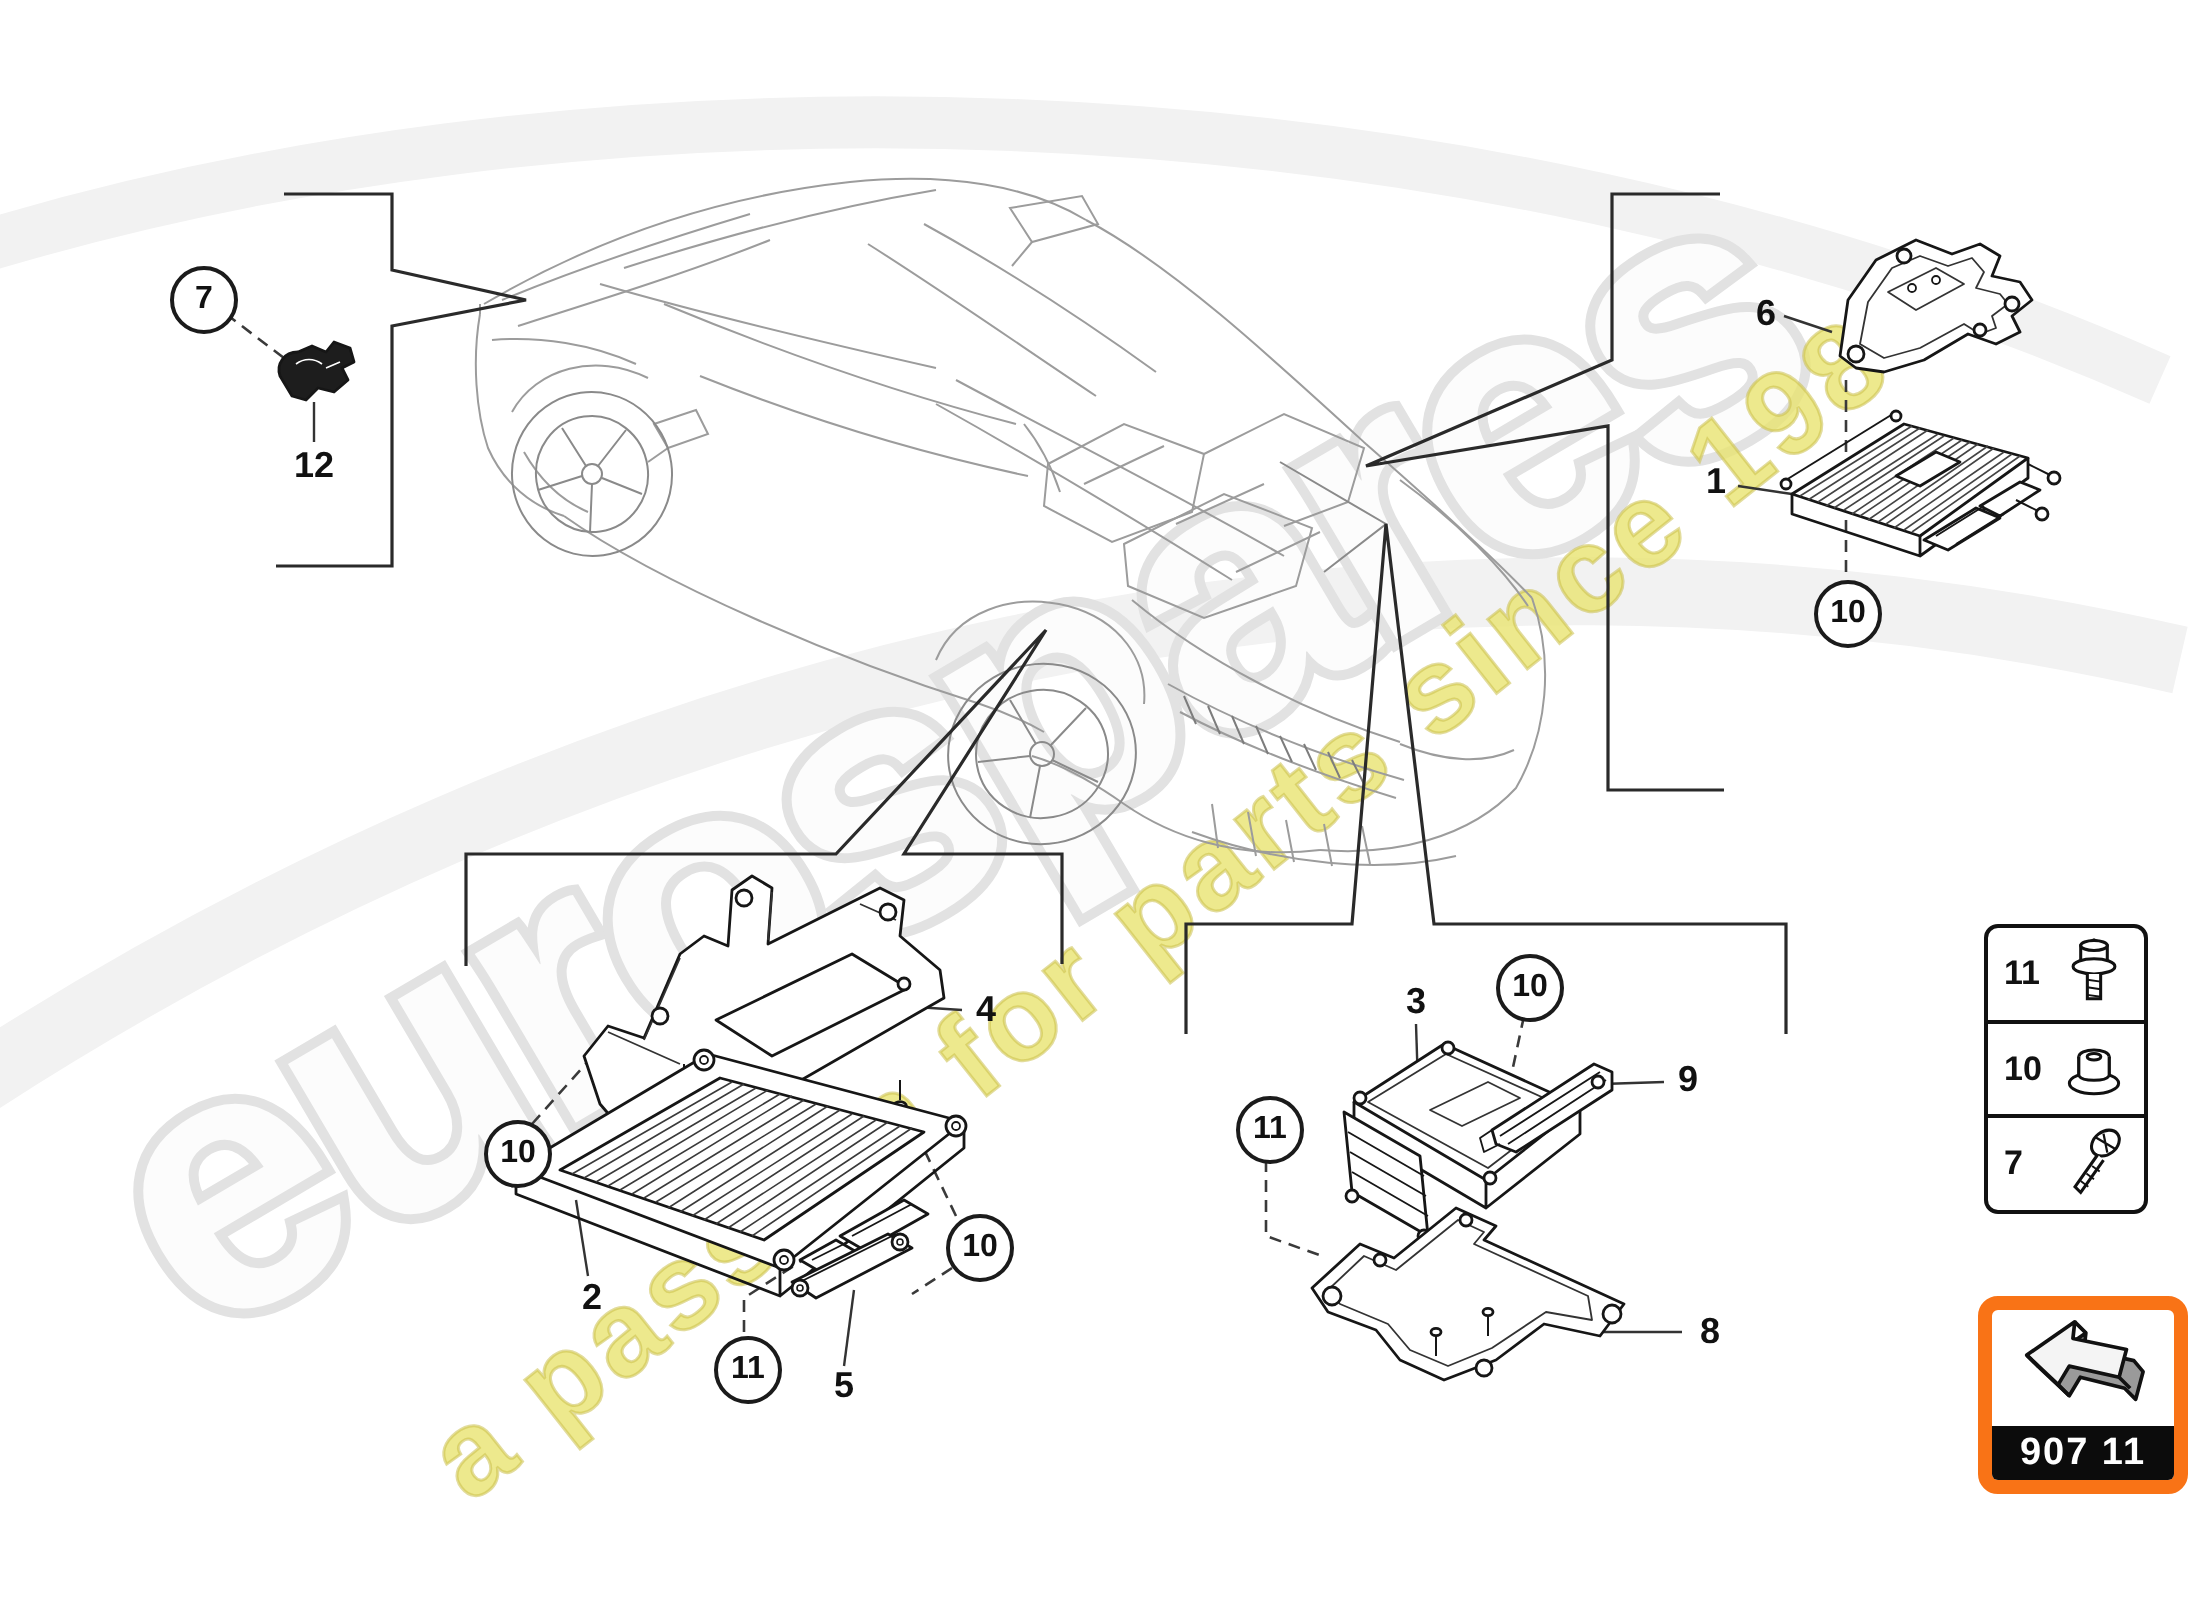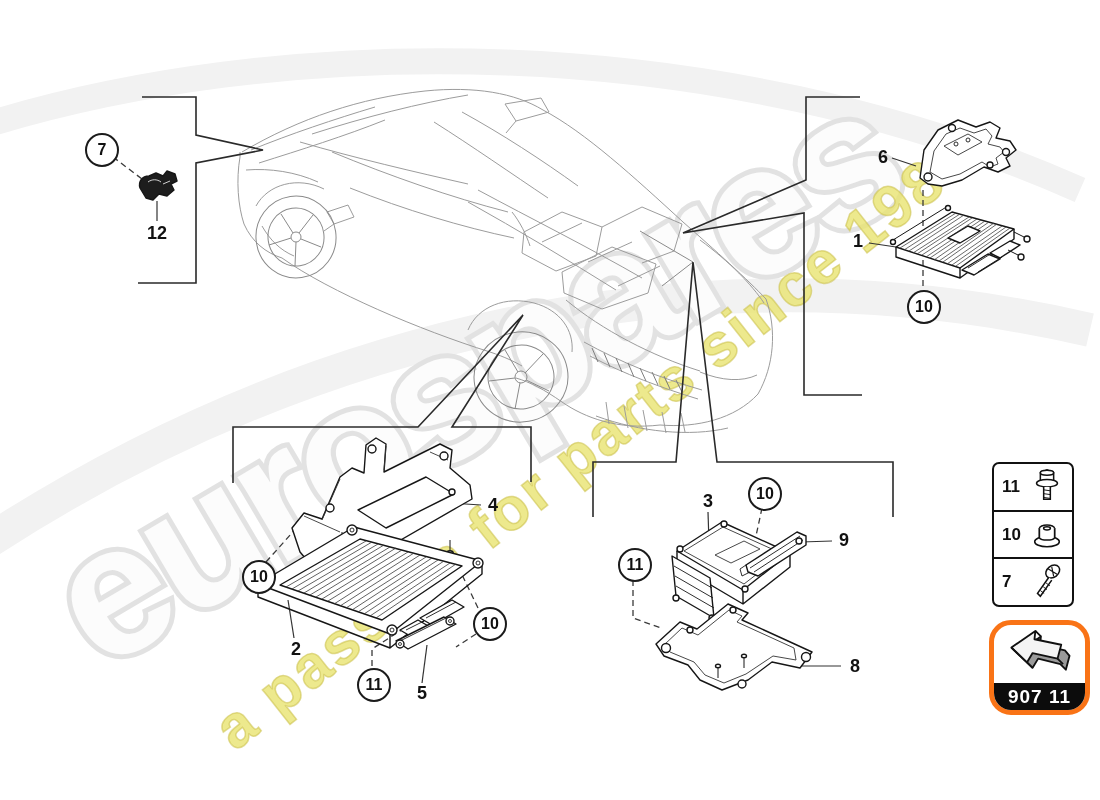--- a/index.html
+++ b/index.html
@@ -14,22 +14,22 @@
   .num{font-size:18px;transform:translate(-50%,-50%);background:transparent;}
   
   .legend{position:absolute;left:992px;top:462px;width:78px;height:141px;
           border:2px solid #111;border-radius:7px;background:#fff;z-index:40;
           display:flex;flex-direction:column;}
   .legend-row{flex:1;display:flex;align-items:center;justify-content:space-between;
               padding:0 6px 0 8px;border-bottom:2px solid #111;}
   .legend-row:last-child{border-bottom:none;}
   .legend-num{font-size:17px;font-weight:bold;color:#111;}
   
-  .badge{position:absolute;left:989px;top:620px;width:91px;height:85px;
-         border:5px solid #f97316;border-radius:22px;background:#fff;z-index:40;
+  .badge{position:absolute;left:989px;top:648px;width:91px;height:85px;
+         border:7px solid #f97316;border-radius:10px;background:#fff;z-index:40;
          display:flex;flex-direction:column;overflow:hidden;}
   .badge-top{flex:1;display:flex;align-items:center;justify-content:center;}
   .badge-bar{height:27px;background:#0c0c0c;color:#fff;font-weight:bold;font-size:19px;
              display:flex;align-items:center;justify-content:center;letter-spacing:1px;}
 </style>
 </head>
 <body>
 
 <div class="stage">
 

